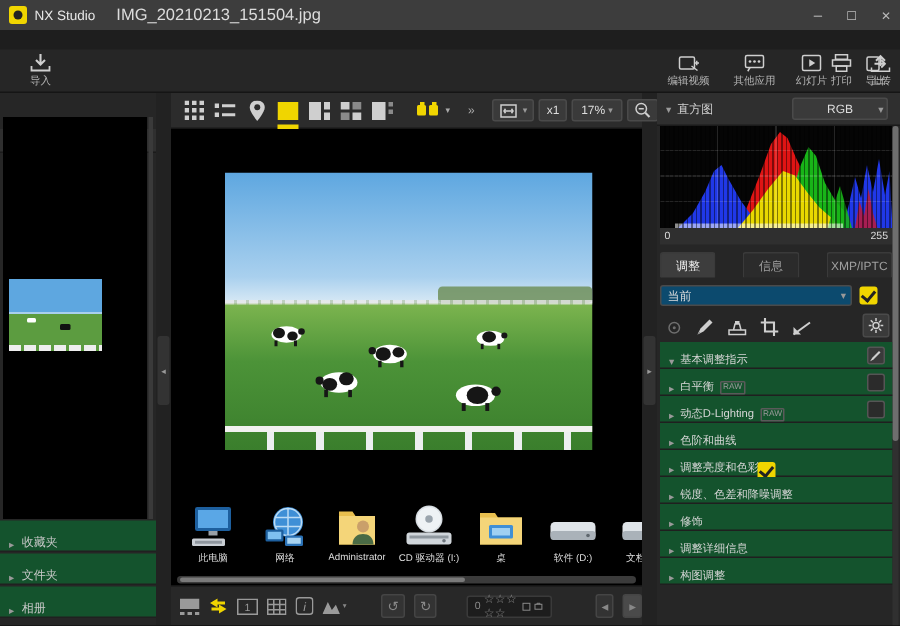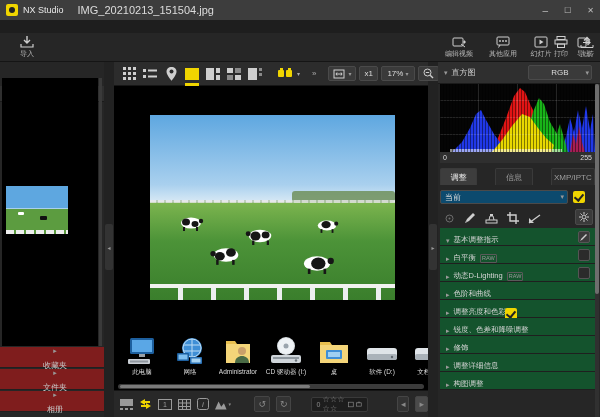--- a/index.html
+++ b/index.html
@@ -24,21 +24,21 @@
   .toolbtn{position:absolute;top:1px;width:42px;height:27px;display:flex;flex-direction:column;align-items:center;justify-content:center;gap:1px;}
   .toolbtn .lbl{font-size:7px;color:#b5b5b5;white-space:nowrap;}
   .toolbtn svg{display:block;}
 
   
   .lpanel{left:0;top:62px;width:104px;height:355px;background:#262626;}
   .lhdr{left:0;top:0;width:104px;height:16px;background:#2f2f2f;border-bottom:1px solid #1b1b1b;display:flex;align-items:center;padding-left:5px;gap:4px;font-size:8px;color:#cfcfcf;margin-top:24px;}
   .caret{font-size:7px;color:#9a9a9a;}
   .navarea{left:2px;top:16px;width:96px;height:268px;background:#000;}
   .navscroll{left:99px;top:16px;width:3px;height:268px;background:#3a3a3a;}
-  .lrow{left:0;width:104px;height:21px;background:#7f1d1d;border-bottom:1px solid #202020;display:flex;align-items:center;padding-left:6px;gap:5px;font-size:8px;color:#c9c9c9;flex-direction:column;}
+  .lrow{left:0;width:104px;height:21px;background:#14532d;border-bottom:1px solid #202020;display:flex;align-items:flex-end;padding-left:6px;gap:5px;font-size:8px;color:#c9c9c9;}
   .lsplit{left:104px;top:62px;width:10px;height:355px;background:#222;}
   .rsplit{left:428px;top:62px;width:10px;height:355px;background:#222;}
   .splithandle{position:absolute;top:162px;left:1px;width:8px;height:46px;background:#333;border-radius:2px;color:#999;font-size:6px;display:flex;align-items:center;justify-content:center;}
 
   
   .center{left:114px;top:62px;width:314px;height:355px;background:#000;}
   .vtoolbar{left:0;top:0;width:314px;height:24px;background:#2c2c2c;border-bottom:1px solid #161616;display:flex;align-items:center;padding-left:6px;gap:3px;}
   .vicon{width:18px;height:18px;display:flex;align-items:center;justify-content:center;position:relative;flex:0 0 auto;}
   .vicon svg{display:block;}
   .activebar{position:absolute;left:2px;bottom:-3px;width:14px;height:3px;background:#f0d500;}

